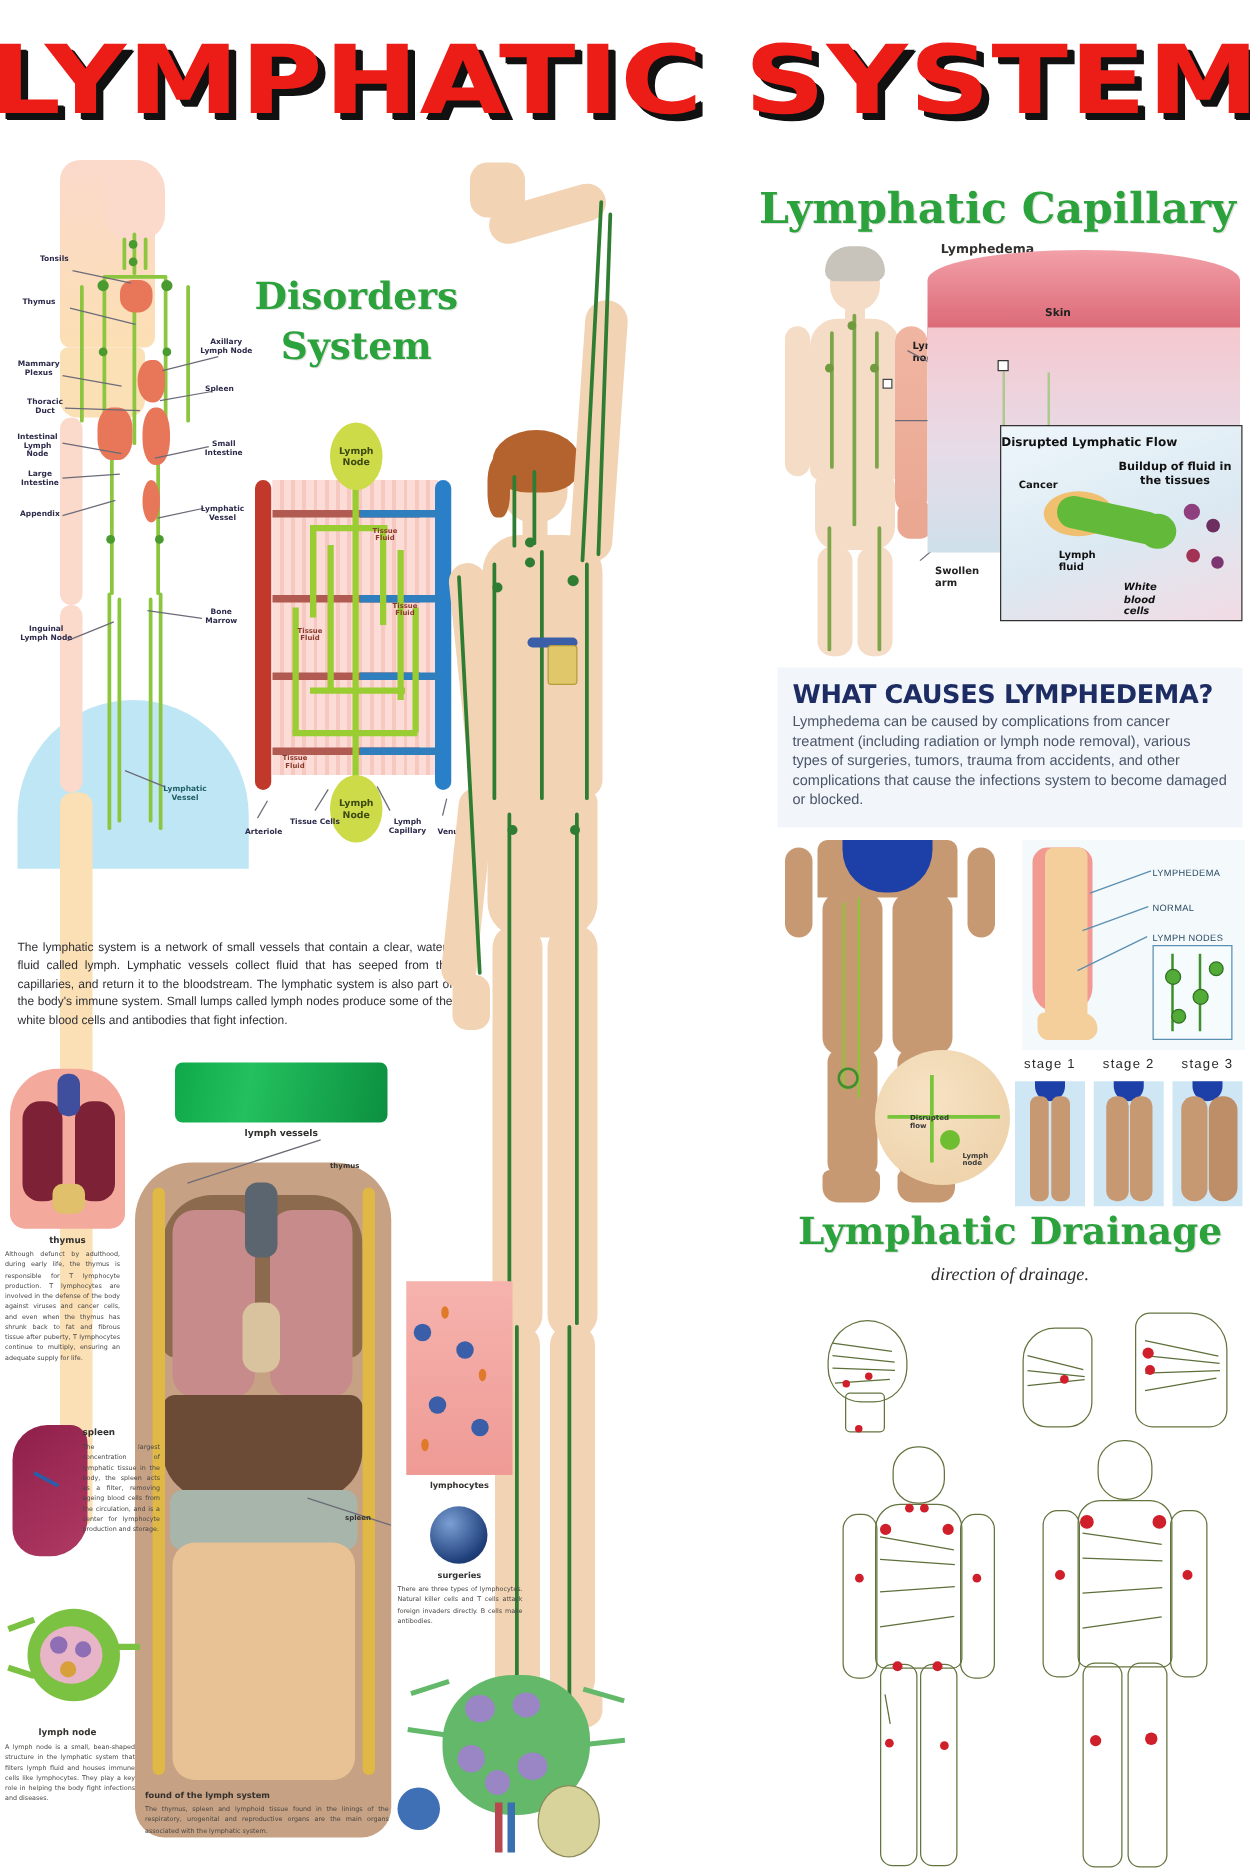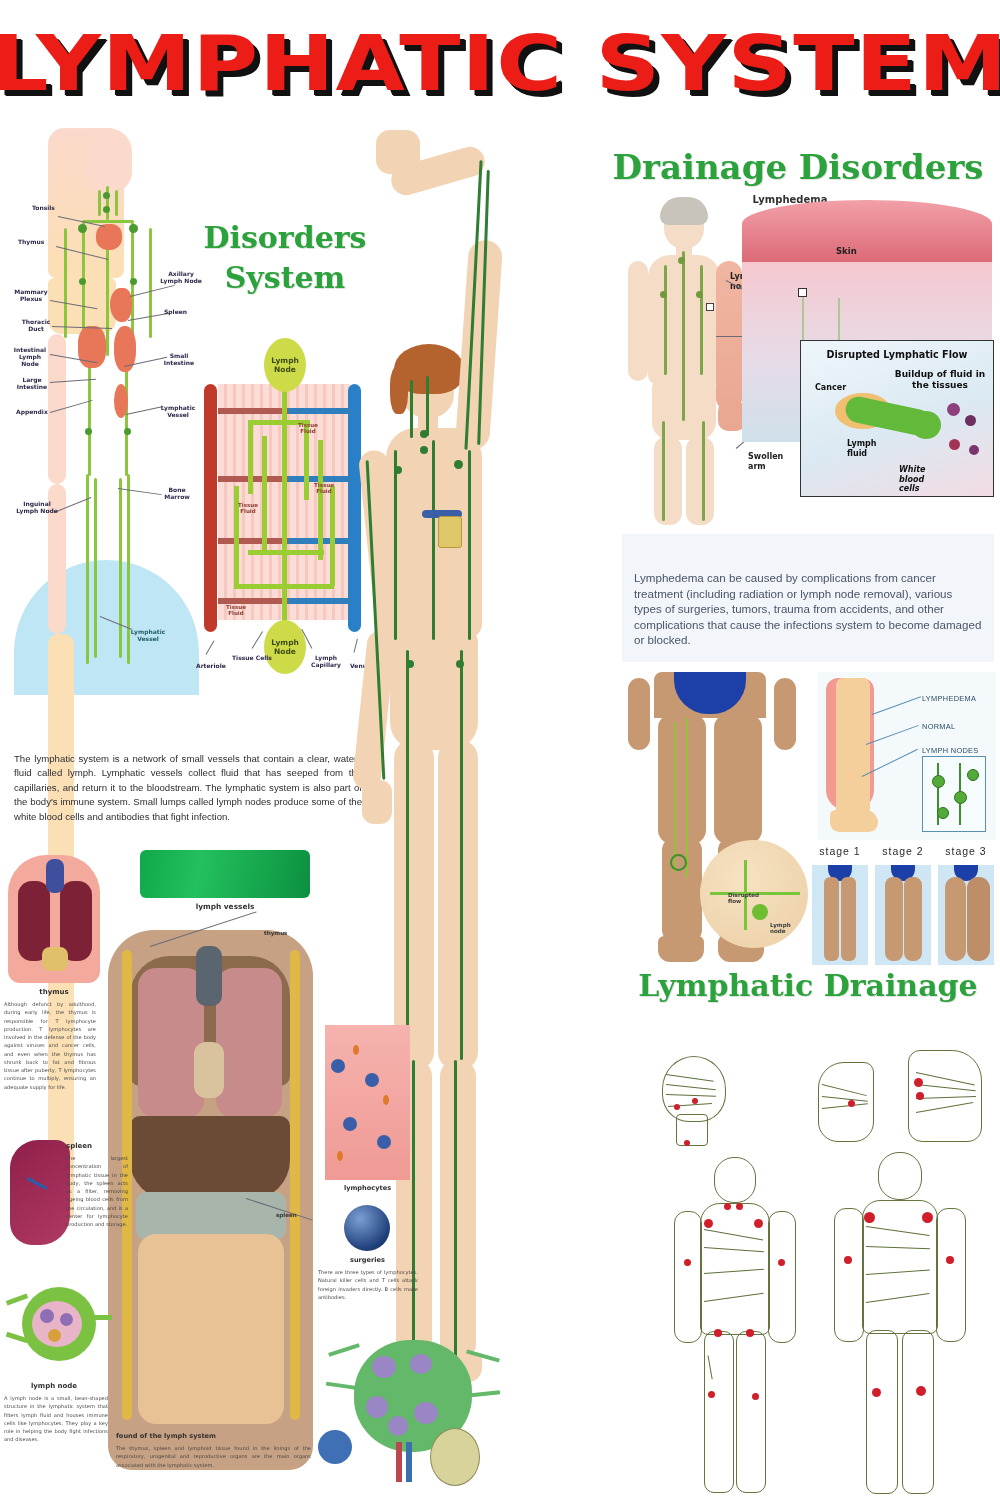--- a/index.html
+++ b/index.html
@@ -324,21 +324,21 @@
   <div class="cf-node" style="left:70px;top:316px;width:8px;height:8px;"></div>
   <div class="cf-node" style="left:104px;top:330px;width:9px;height:9px;"></div>
   <div class="cf-node" style="left:44px;top:336px;width:8px;height:8px;"></div>
   <div class="cf-node" style="left:56px;top:530px;width:8px;height:8px;"></div>
   <div class="cf-node" style="left:106px;top:530px;width:8px;height:8px;"></div>
 
   <div class="abs" style="left:72px;top:380px;width:40px;height:8px;background:#3a5fa8;border-radius:4px;"></div>
   <div class="abs" style="left:88px;top:386px;width:22px;height:30px;background:#e0c86a;border:1.5px solid #b59a3c;border-radius:3px;"></div>
 </div>
 
-<div class="abs green-head" id="disorders-heading" style="left:600px;top:150px;width:396px;text-align:center;font-size:34px;">Drainage Disorders</div>
+<div class="abs green-head" id="disorders-heading" style="left:600px;top:150px;width:396px;text-align:center;font-size:34px;">Lymphatic Capillary</div>
 
 <div class="abs cap-title" style="left:700px;top:194px;width:180px;text-align:center;font-size:10px;">Lymphedema</div>
 
 <div class="abs" id="lymphedema-figure">
   <div class="le-skin" style="left:44px;top:8px;width:40px;height:46px;border-radius:20px;"></div>
   <div class="abs" style="left:40px;top:2px;width:48px;height:28px;background:#c9c4bb;border-radius:24px 24px 10px 10px;"></div>
   <div class="le-skin" style="left:56px;top:48px;width:16px;height:16px;"></div>
   <div class="le-skin" style="left:28px;top:60px;width:72px;height:130px;border-radius:22px 22px 10px 10px;"></div>
   <div class="le-skin" style="left:32px;top:185px;width:64px;height:60px;border-radius:8px 8px 18px 18px;"></div>
   <div class="le-skin" style="left:34px;top:242px;width:28px;height:88px;border-radius:12px;"></div>
@@ -370,35 +370,36 @@
 <div class="abs" id="skin-block">
   <div class="skin-top"></div>
   <div class="skin-face"></div>
   <div class="abs" style="left:60px;top:92px;width:2px;height:140px;background:#9fc47e;opacity:.8;"></div>
   <div class="abs" style="left:96px;top:98px;width:2px;height:130px;background:#9fc47e;opacity:.8;"></div>
   <div class="abs" style="left:56px;top:88px;width:7px;height:7px;border:1px solid #333;background:#fff;"></div>
 </div>
 <div class="abs lbl" style="left:836px;top:246px;font-size:8.5px;color:#222;">Skin</div>
 
 <div class="abs" id="disrupted-box">
-  <div class="abs cap-title" style="left:0;top:8px;width:192px;text-align:center;font-size:9.6px;color:#111;">Disrupted Lymphatic Flow</div>
+  <div class="abs cap-title" style="left:0;top:8px;width:192px;text-align:left;font-size:9.6px;color:#111;">Disrupted Lymphatic Flow</div>
   <div class="abs cap-title" style="left:92px;top:28px;width:94px;text-align:center;font-size:9px;color:#111;line-height:1.2;">Buildup of fluid in the tissues</div>
   <div class="abs lbl" style="left:14px;top:42px;font-size:8px;color:#111;">Cancer</div>
   <div class="abs lbl" style="left:10px;top:98px;font-size:8px;color:#111;width:30px;line-height:1.2;margin-left:36px;">Lymph fluid</div>
   <div class="abs lbl" style="left:98px;top:124px;font-size:8px;color:#111;width:48px;line-height:1.2;font-style:italic;">White blood cells</div>
   <div class="abs" style="left:34px;top:52px;width:56px;height:36px;background:#f0c070;border-radius:50%;"></div>
   <div class="df-green" style="left:44px;top:62px;width:86px;height:26px;border-radius:14px;transform:rotate(12deg);"></div>
   <div class="df-green" style="left:110px;top:70px;width:30px;height:28px;"></div>
   <div class="df-wbc" style="left:146px;top:62px;width:13px;height:13px;background:#8e3f7e;"></div>
   <div class="df-wbc" style="left:164px;top:74px;width:11px;height:11px;background:#6d2f5f;"></div>
   <div class="df-wbc" style="left:148px;top:98px;width:11px;height:11px;background:#a33355;"></div>
   <div class="df-wbc" style="left:168px;top:104px;width:10px;height:10px;background:#7d3570;"></div>
 </div>
 
 <div class="abs" id="causes-panel">
+  <div class="abs" id="causes-title" style="left:12px;top:9px;">WHAT CAUSES LYMPHEDEMA?</div>
   <div class="abs" id="causes-body" style="left:12px;top:36px;width:348px;">Lymphedema can be caused by complications from cancer treatment (including radiation or lymph node removal), various types of surgeries, tumors, trauma from accidents, and other complications that cause the infections system to become damaged or blocked.</div>
 </div>
 
 <div class="abs" id="leg-figure">
   <div class="leg-skin" style="left:26px;top:0px;width:112px;height:46px;border-radius:8px 8px 0 0;"></div>
   <div class="leg-brief" style="left:46px;top:0px;width:72px;height:42px;border-radius:0 0 34px 34px;"></div>
   <div class="leg-skin" style="left:30px;top:42px;width:48px;height:130px;border-radius:14px;"></div>
   <div class="leg-skin" style="left:86px;top:42px;width:48px;height:130px;border-radius:14px;"></div>
   <div class="leg-skin" style="left:34px;top:166px;width:40px;height:104px;border-radius:12px;"></div>
   <div class="leg-skin" style="left:90px;top:166px;width:40px;height:104px;border-radius:12px;"></div>
@@ -459,20 +460,21 @@
   </div>
   <div class="stage-cell" style="left:126px;">
     <div class="abs" style="left:16px;top:0;width:24px;height:16px;background:#1d3fa8;border-radius:0 0 12px 12px;"></div>
     <div class="abs" style="left:7px;top:12px;width:21px;height:84px;background:#c79972;border-radius:10px;"></div>
     <div class="abs" style="left:29px;top:12px;width:23px;height:84px;background:#bd8e68;border-radius:11px;"></div>
   </div>
 </div>
 
 <div class="abs green-head" id="drainage-title">Lymphatic Drainage</div>
 <div class="abs" id="drainage-note">
+  <div>direction of drainage.</div>
 </div>
 
 <div class="abs drain-fig" style="left:648px;top:1052px;width:110px;height:95px;">
   <div class="doutline" style="left:14px;top:4px;width:62px;height:64px;border-radius:50% 50% 42% 42%;"></div>
   <div class="doutline" style="left:28px;top:62px;width:30px;height:30px;border-radius:4px;"></div>
   <div class="dline" style="left:18px;top:22px;width:48px;transform:rotate(8deg);"></div>
   <div class="dline" style="left:18px;top:32px;width:50px;transform:rotate(6deg);"></div>
   <div class="dline" style="left:18px;top:42px;width:50px;transform:rotate(2deg);"></div>
   <div class="dline" style="left:20px;top:54px;width:44px;transform:rotate(-4deg);"></div>
   <div class="dnode" style="left:26px;top:52px;width:6px;height:6px;"></div>

